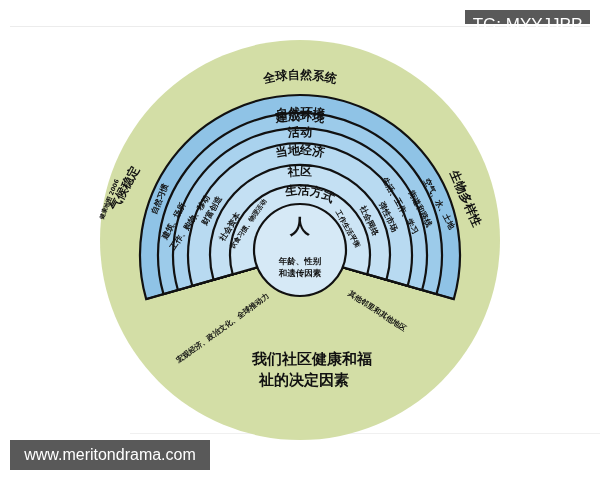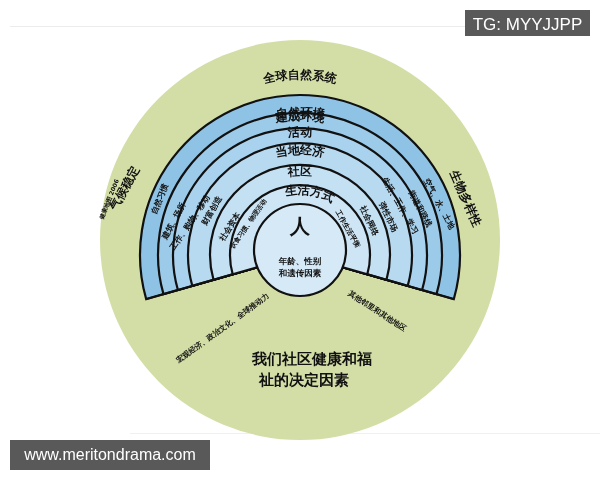--- a/index.html
+++ b/index.html
@@ -2,21 +2,21 @@
 <html><head>
 <meta charset="utf-8">
 <style>
   html, body { margin:0; padding:0; }
   body { width:600px; height:480px; background:#ffffff; position:relative; overflow:hidden;
          font-family: "DejaVu Sans", sans-serif; }
   .topline { position:absolute; left:10px; top:26px; width:580px; height:1px; background:#ececec; }
   .botline { position:absolute; left:130px; top:433px; width:470px; height:1px; background:#f0f0f0; }
   svg { position:absolute; left:0; top:0; }
   .wm { position:absolute; background:#595959; color:#ffffff; font-family:"Liberation Sans", sans-serif; }
-  .wm-tg { left:465px; top:10px; width:125px; height:26px; line-height:30px; font-size:17px; text-align:center; }
+  .wm-tg { left:465px; top:10px; width:125px; height:14px; line-height:30px; font-size:17px; text-align:center; }
   .wm-url { left:10px; top:440px; width:200px; height:30px; line-height:30px; font-size:16px; text-align:center; }
   .t { font-family:"DejaVu Sans", sans-serif; fill:#111; font-weight:bold; }
 </style>
 </head>
 <body>
 
 <div class="topline"></div>
 <div class="botline"></div>
 
 <svg width="600" height="480" viewBox="0 0 600 480">

